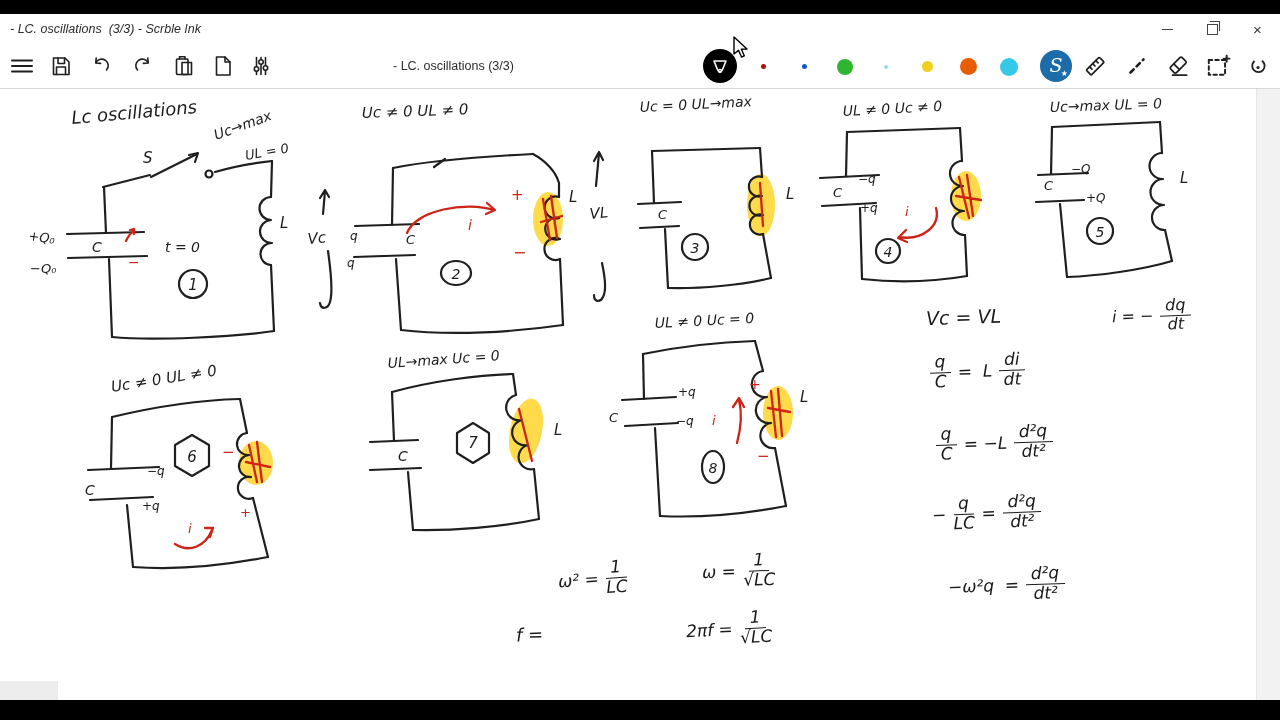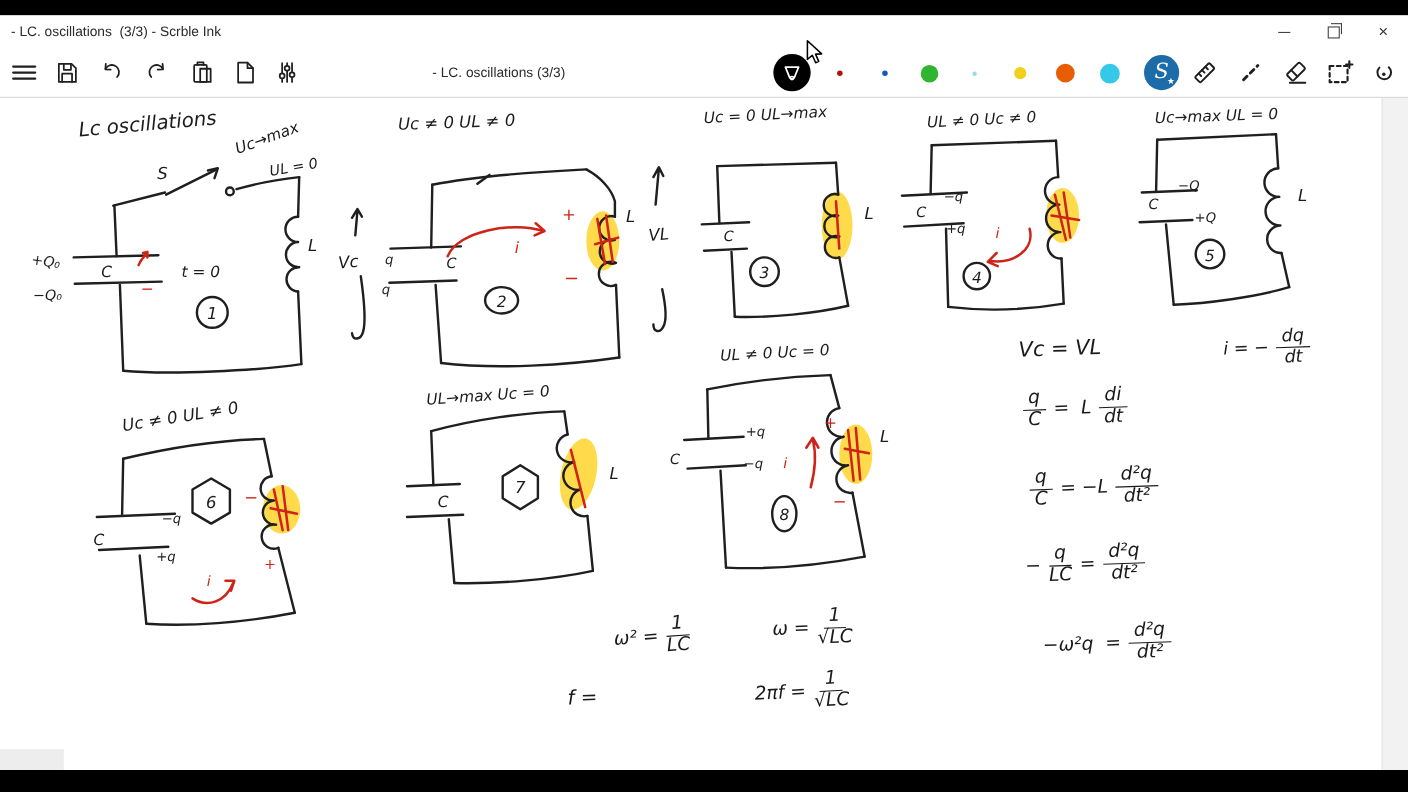--- a/index.html
+++ b/index.html
@@ -3,21 +3,21 @@
 <meta charset="utf-8">
 <style>
   html,body{margin:0;padding:0;background:#000;}
   #app{position:relative;width:1280px;height:720px;background:#fff;overflow:hidden;
        font-family:"Liberation Sans","DejaVu Sans",sans-serif;}
   .blackbar{position:absolute;left:0;width:1280px;background:#000;}
   #bar-top{top:0;height:14px;}
   #bar-bottom{top:700px;height:20px;}
   
   #titlebar{position:absolute;top:14px;left:0;width:1280px;height:31px;background:#fff;}
-  #title-text{position:absolute;left:10px;top:0;height:31px;line-height:31px;font-size:12.5px;color:#2b2b2b;white-space:pre;}
+  #title-text{position:absolute;left:10px;top:0;height:31px;line-height:31px;font-size:12.5px;color:#2b2b2b;white-space:pre;font-style:italic;}
   .winbtns{position:absolute;right:0;top:0;height:31px;display:flex;}
   .winbtn{width:45px;height:31px;display:flex;align-items:center;justify-content:center;color:#333;font-size:15px;cursor:default;}
   .min-glyph{display:inline-block;width:11px;border-top:1px solid #444;}
   .restore-glyph{position:relative;display:inline-block;width:9px;height:9px;border:1px solid #444;background:#fff;}
   .restore-glyph::before{content:"";position:absolute;left:2px;top:-4px;width:9px;height:9px;border:1px solid #444;border-left:none;border-bottom:none;}
   
   #toolbar{position:absolute;top:45px;left:0;width:1280px;height:43px;background:#fff;border-bottom:1px solid #d8d8d8;}
   .tbtn{position:absolute;top:7px;width:28px;height:28px;display:flex;align-items:center;justify-content:center;}
   .tbtn svg{stroke:#1f1f1f;fill:none;stroke-width:1.6;stroke-linecap:round;stroke-linejoin:round;}
   #doc-title{position:absolute;left:393px;top:0;height:43px;line-height:43px;font-size:12.5px;color:#2b2b2b;white-space:pre;}

